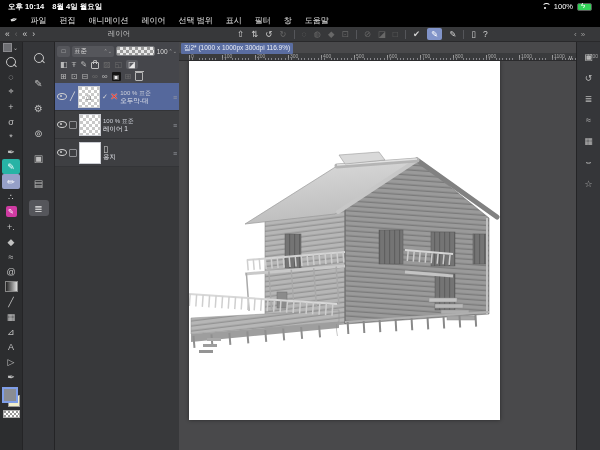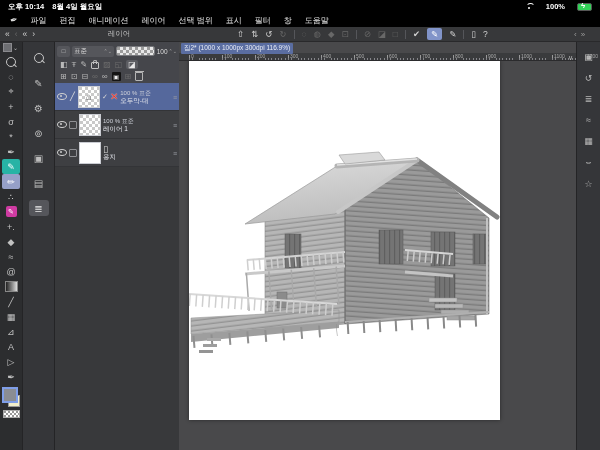--- a/index.html
+++ b/index.html
@@ -3,21 +3,21 @@
 <meta charset="utf-8">
 <style>
   html,body{margin:0;padding:0;}
   body{width:600px;height:450px;overflow:hidden;background:#49494b;
        font-family:"Liberation Sans","DejaVu Sans",sans-serif;color:#c8c8c8;position:relative;
        -webkit-font-smoothing:antialiased;}
   
   .statusbar{height:13px;background:#000;display:flex;justify-content:space-between;align-items:center;
              padding:0 8px;font-size:7.5px;color:#fff;font-weight:bold;}
   .statusbar .left{display:flex;gap:8px;justify-content:space-between;}
-  .statusbar .right{display:flex;gap:12px;align-items:center;font-weight:bold;}
+  .statusbar .right{display:flex;gap:4px;align-items:center;font-weight:normal;}
   .wifi{width:9px;height:7px;position:relative;display:inline-block;}
   .wifi::before{content:"";position:absolute;left:1px;top:0;width:7px;height:7px;border:1px solid #fff;
                 border-radius:50%;border-color:#fff transparent transparent transparent;}
   .wifi::after{content:"";position:absolute;left:3.5px;top:4px;width:2px;height:2px;background:#fff;border-radius:50%;}
   .batt{width:13px;height:6px;background:#32d158;border:1px solid #555;border-radius:2px;position:relative;display:inline-block;}
   .batt .bolt{position:absolute;left:3px;top:-2px;font-size:8px;color:#fff;line-height:8px;}
   
   .menubar{height:14px;background:#000;display:flex;align-items:center;gap:13px;padding:0 10px;
            font-size:8px;color:#e6e6e6;}
   .menubar .logo{color:#ddd;font-size:9px;transform:rotate(-15deg);}

